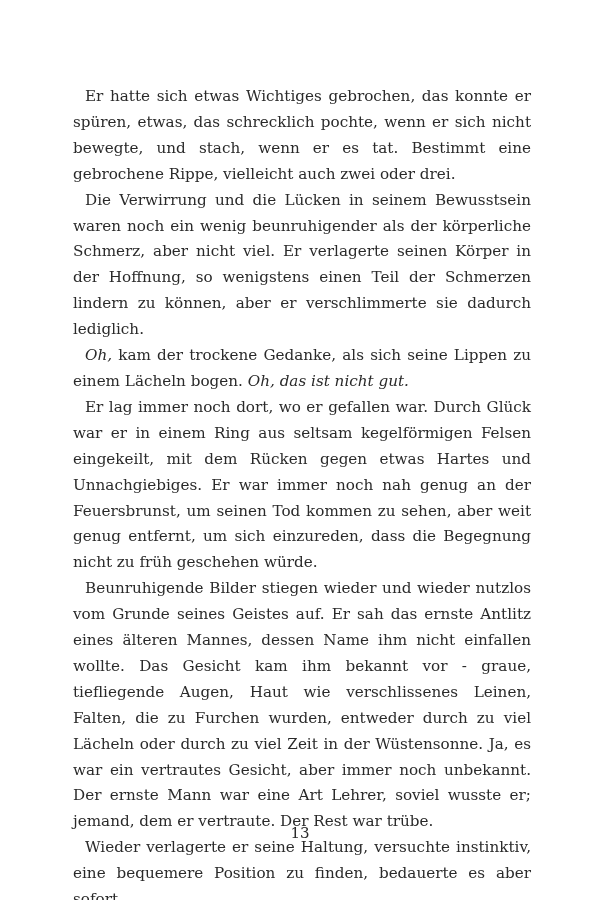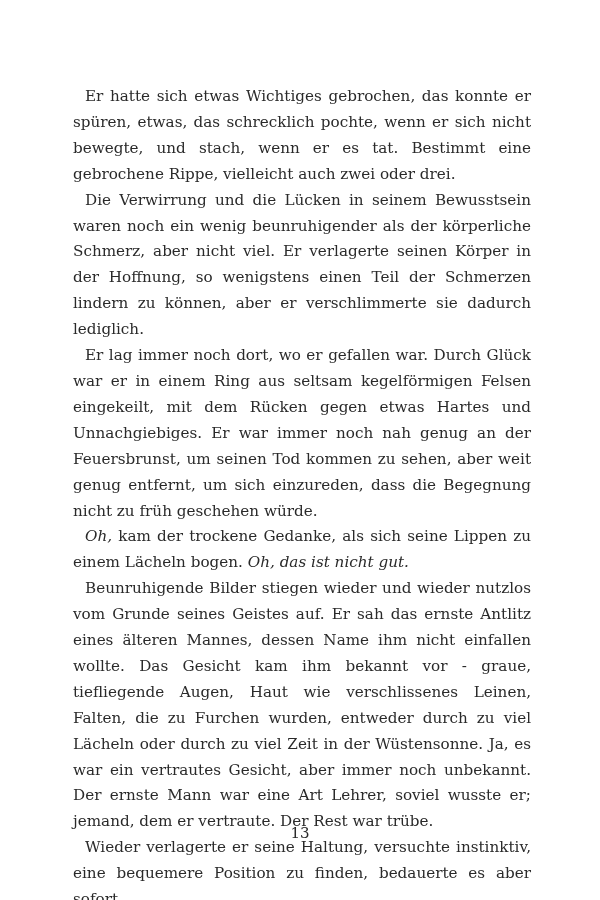--- a/index.html
+++ b/index.html
@@ -17,18 +17,18 @@
       text-align: center; font-family: "DejaVu Serif", "Liberation Serif", serif;
       font-size: 15px; color: #2a2a2a; margin-top: 28px;
     }
   </style>
 </head>
 <body>
 
 <div class="page" id="page-body">
     <p><span>Er hatte sich etwas Wichtiges gebrochen, das konnte er spüren, etwas, das schrecklich pochte, wenn er sich nicht bewegte, und stach, wenn er es tat. Bestimmt eine gebrochene Rippe, vielleicht auch zwei oder drei.</span></p>
     <p><span>Die Verwirrung und die Lücken in seinem Bewusstsein waren noch ein wenig beunruhigender als der körperliche Schmerz, aber nicht viel. Er verlagerte seinen Körper in der Hoffnung, so wenigs­tens einen Teil der Schmerzen lindern zu können, aber er verschlim­merte sie dadurch lediglich.</span></p>
+    <p><em>Oh,</em><span> kam der trockene Gedanke, als sich seine Lippen zu einem Lächeln bogen. </span><em>Oh, das ist nicht gut.</em></p>
     <p><span>Er lag immer noch dort, wo er gefallen war. Durch Glück war er in einem Ring aus seltsam kegelförmigen Felsen eingekeilt, mit dem Rücken gegen etwas Hartes und Unnachgiebiges. Er war immer noch nah genug an der Feuersbrunst, um seinen Tod kommen zu sehen, aber weit genug entfernt, um sich einzureden, dass die Begeg­nung nicht zu früh geschehen würde.</span></p>
-    <p><em>Oh,</em><span> kam der trockene Gedanke, als sich seine Lippen zu einem Lächeln bogen. </span><em>Oh, das ist nicht gut.</em></p>
     <p><span>Beunruhigende Bilder stiegen wieder und wieder nutzlos vom Grunde seines Geistes auf. Er sah das ernste Antlitz eines älteren Mannes, dessen Name ihm nicht einfallen wollte. Das Gesicht kam ihm bekannt vor - graue, tiefliegende Augen, Haut wie verschlis­senes Leinen, Falten, die zu Furchen wurden, entweder durch zu viel Lächeln oder durch zu viel Zeit in der Wüstensonne. Ja, es war ein vertrautes Gesicht, aber immer noch unbekannt. Der ernste Mann war eine Art Lehrer, soviel wusste er; jemand, dem er vertraute. Der Rest war trübe.</span></p>
     <p><span>Wieder verlagerte er seine Haltung, versuchte instinktiv, eine bequemere Position zu finden, bedauerte es aber sofort.</span></p>
   </div>
 <div class="pagenum">13</div>
 
 </body></html>

